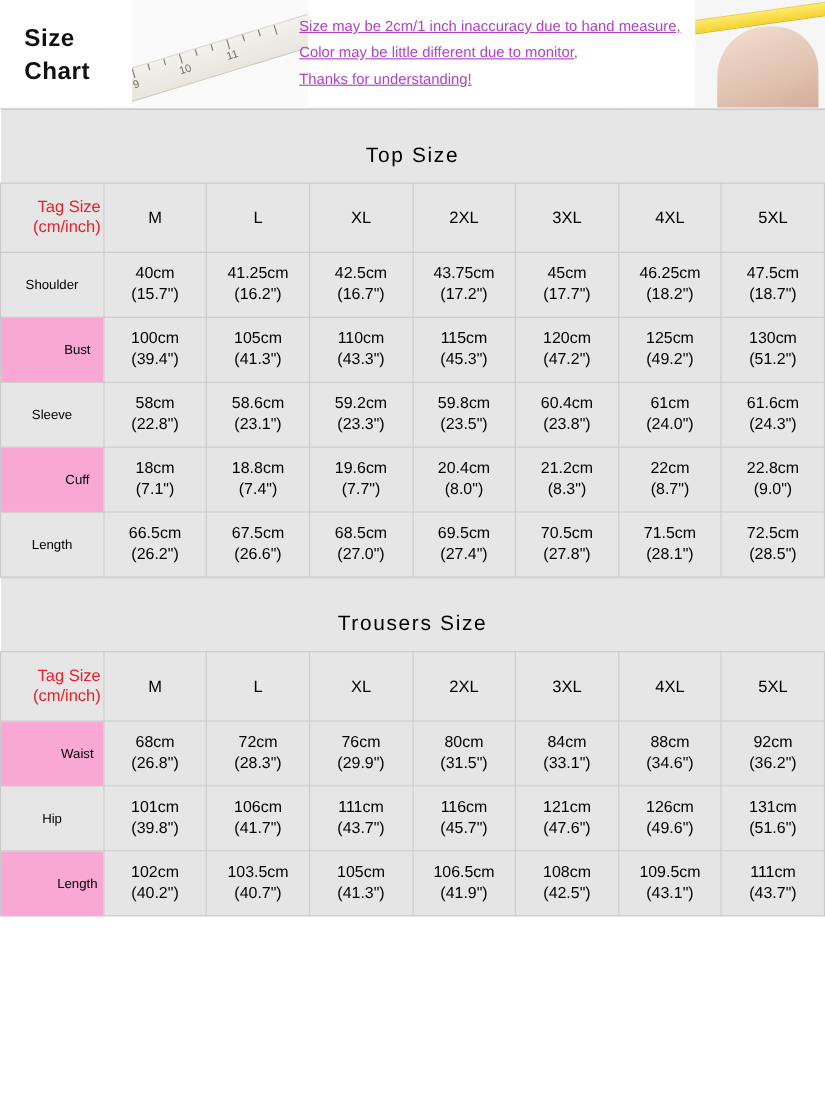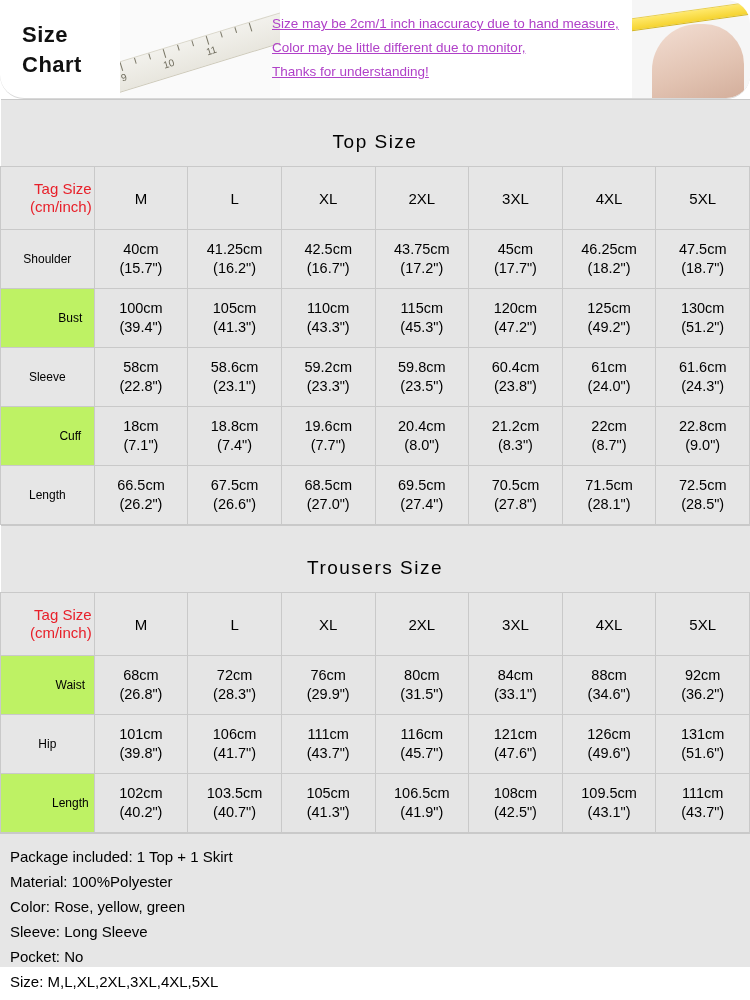--- a/index.html
+++ b/index.html
@@ -21,21 +21,20 @@
     background: #ffffff;
   }
 
   
   .banner {
     position: relative;
     height: 98px;
     background: #ffffff;
     border-bottom: 1px solid #d8d8d8;
     overflow: hidden;
-    border-radius: 24px;
   }
   .banner-title {
     position: absolute;
     left: 22px;
     top: 20px;
     font-size: 22px;
     font-weight: bold;
     line-height: 30px;
     letter-spacing: .5px;
     color: #111;
@@ -154,21 +153,21 @@
     background: #e6e6e6;
     font-size: 12px;
   }
   .hrow td {
     background: #e6e6e6;
     font-size: 15px;
     padding: 13px 2px;
   }
   tr.shade td { background: #e6e6e6; }
   tr.plain td { background: #e5e5e5; }
-  tr.plain td.row-head { background: #bef264; padding-left: 48px; }
+  tr.plain td.row-head { background: #f9a8d4; padding-left: 48px; }
   td.col-first { width: 108px; }
 
   .val-main { display:block;text-align:center; }
   .val-sub { display:block; }
 
   
   .footer {
     background: #e6e6e6;
     padding: 10px 6px 12px 6px;
     border-top: 1px solid #c9c9c9;
@@ -516,22 +515,14 @@
             <span class="val-sub">(43.1")</span>
           </td>
         <td>
             <span class="val-main">111cm</span>
             <span class="val-sub">(43.7")</span>
           </td>
       </tr>
     </tbody>
   </table>
 
-  <div class="footer">
-    <div>Package included: 1  Top + 1 Skirt</div>
-    <div>Material: 100%Polyester</div>
-    <div>Color: Rose, yellow, green</div>
-    <div>Sleeve: Long Sleeve</div>
-    <div>Pocket: No</div>
-    <div>Size: M,L,XL,2XL,3XL,4XL,5XL</div>
-  </div>
 
 </div>
 
 </body></html>

